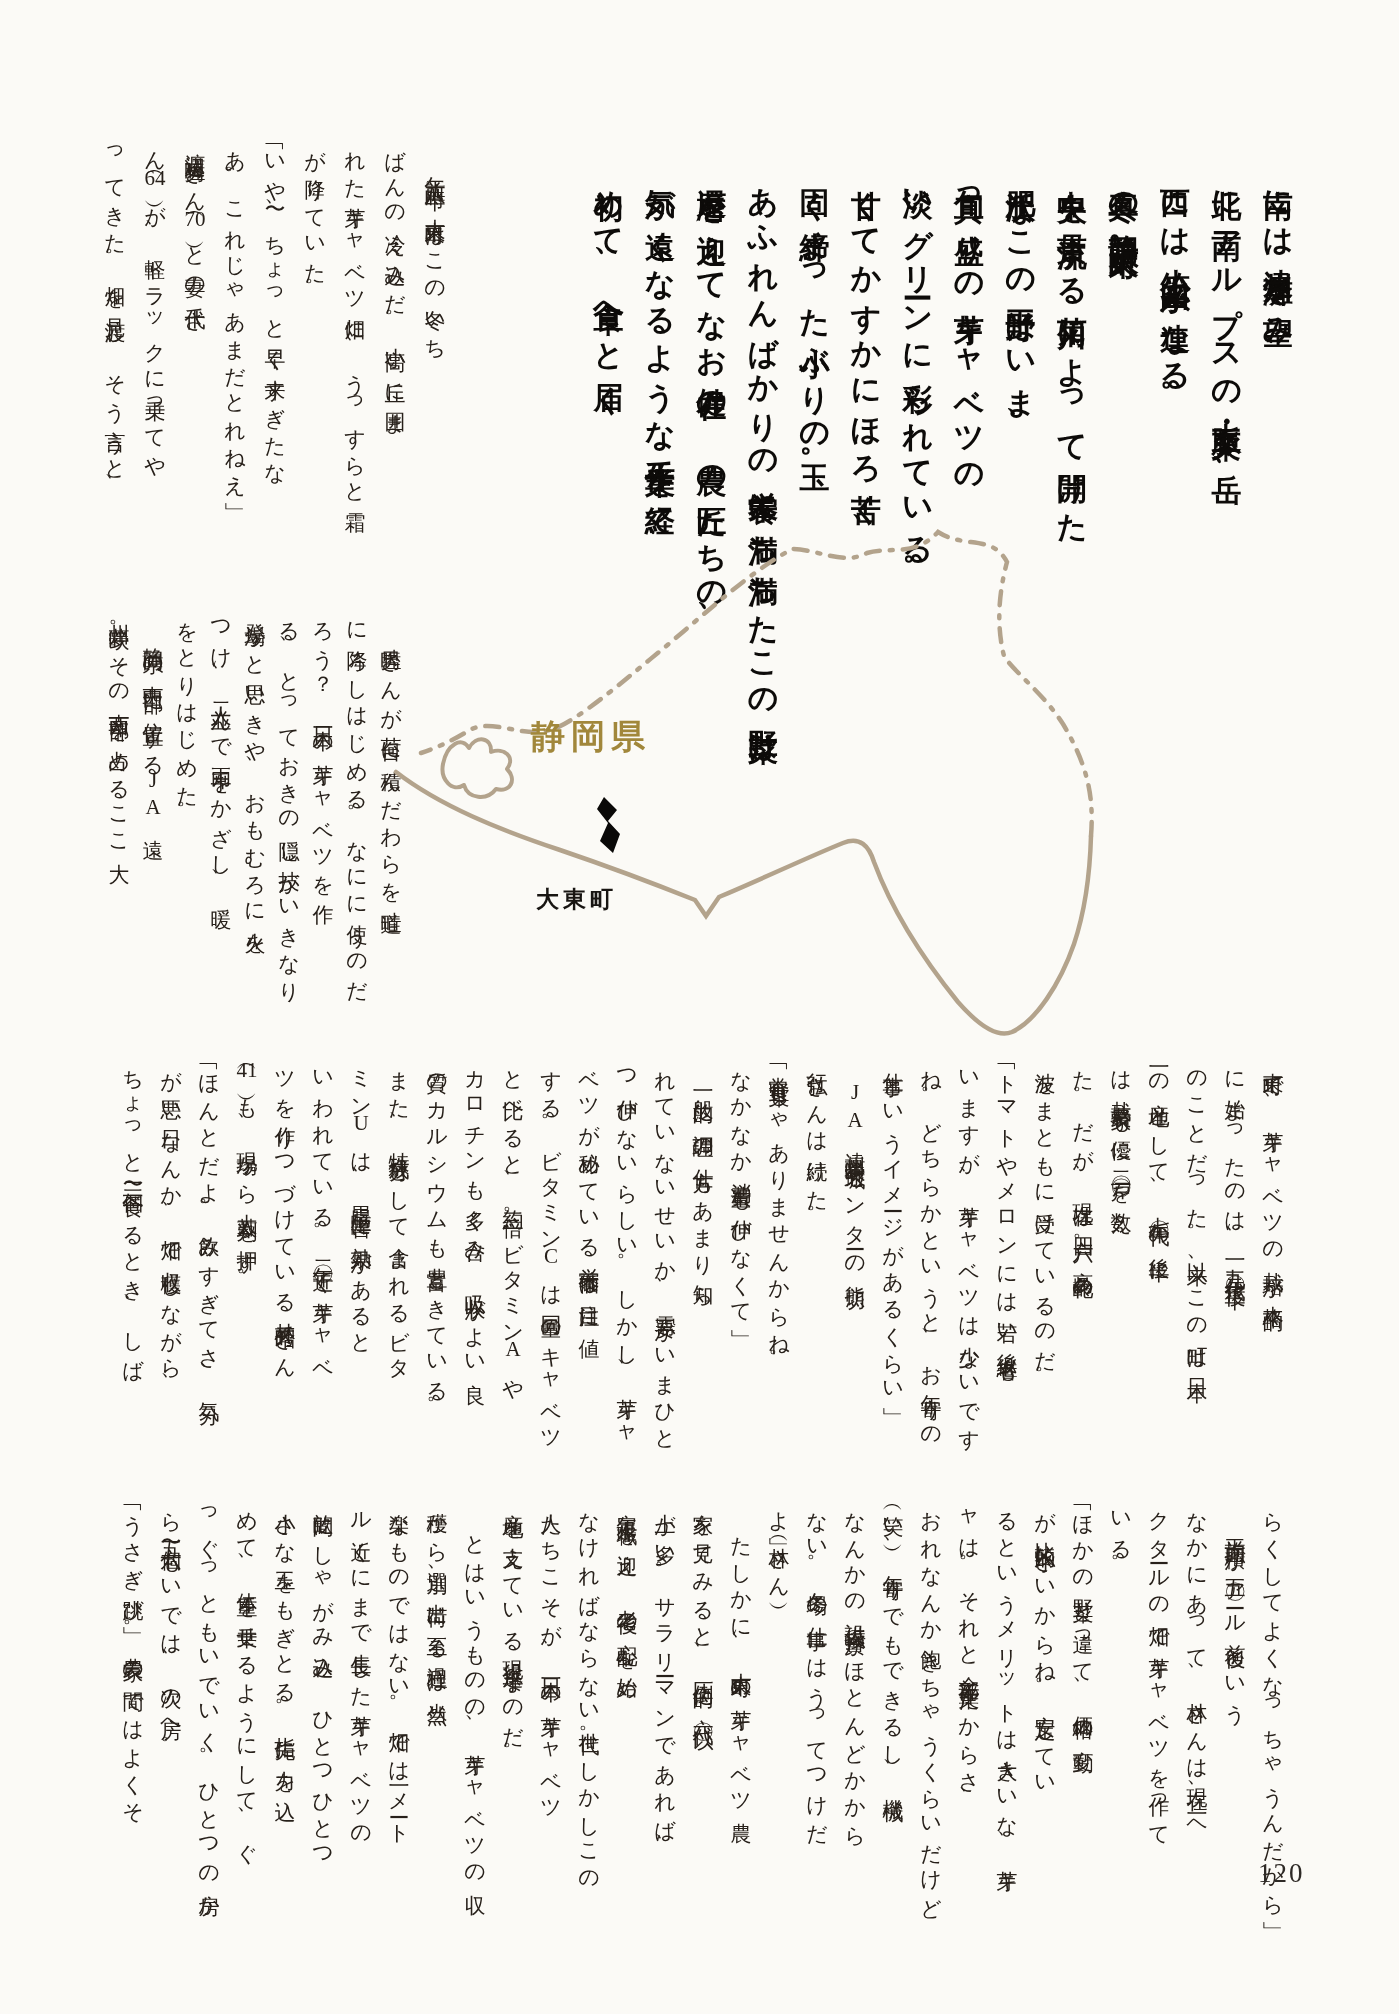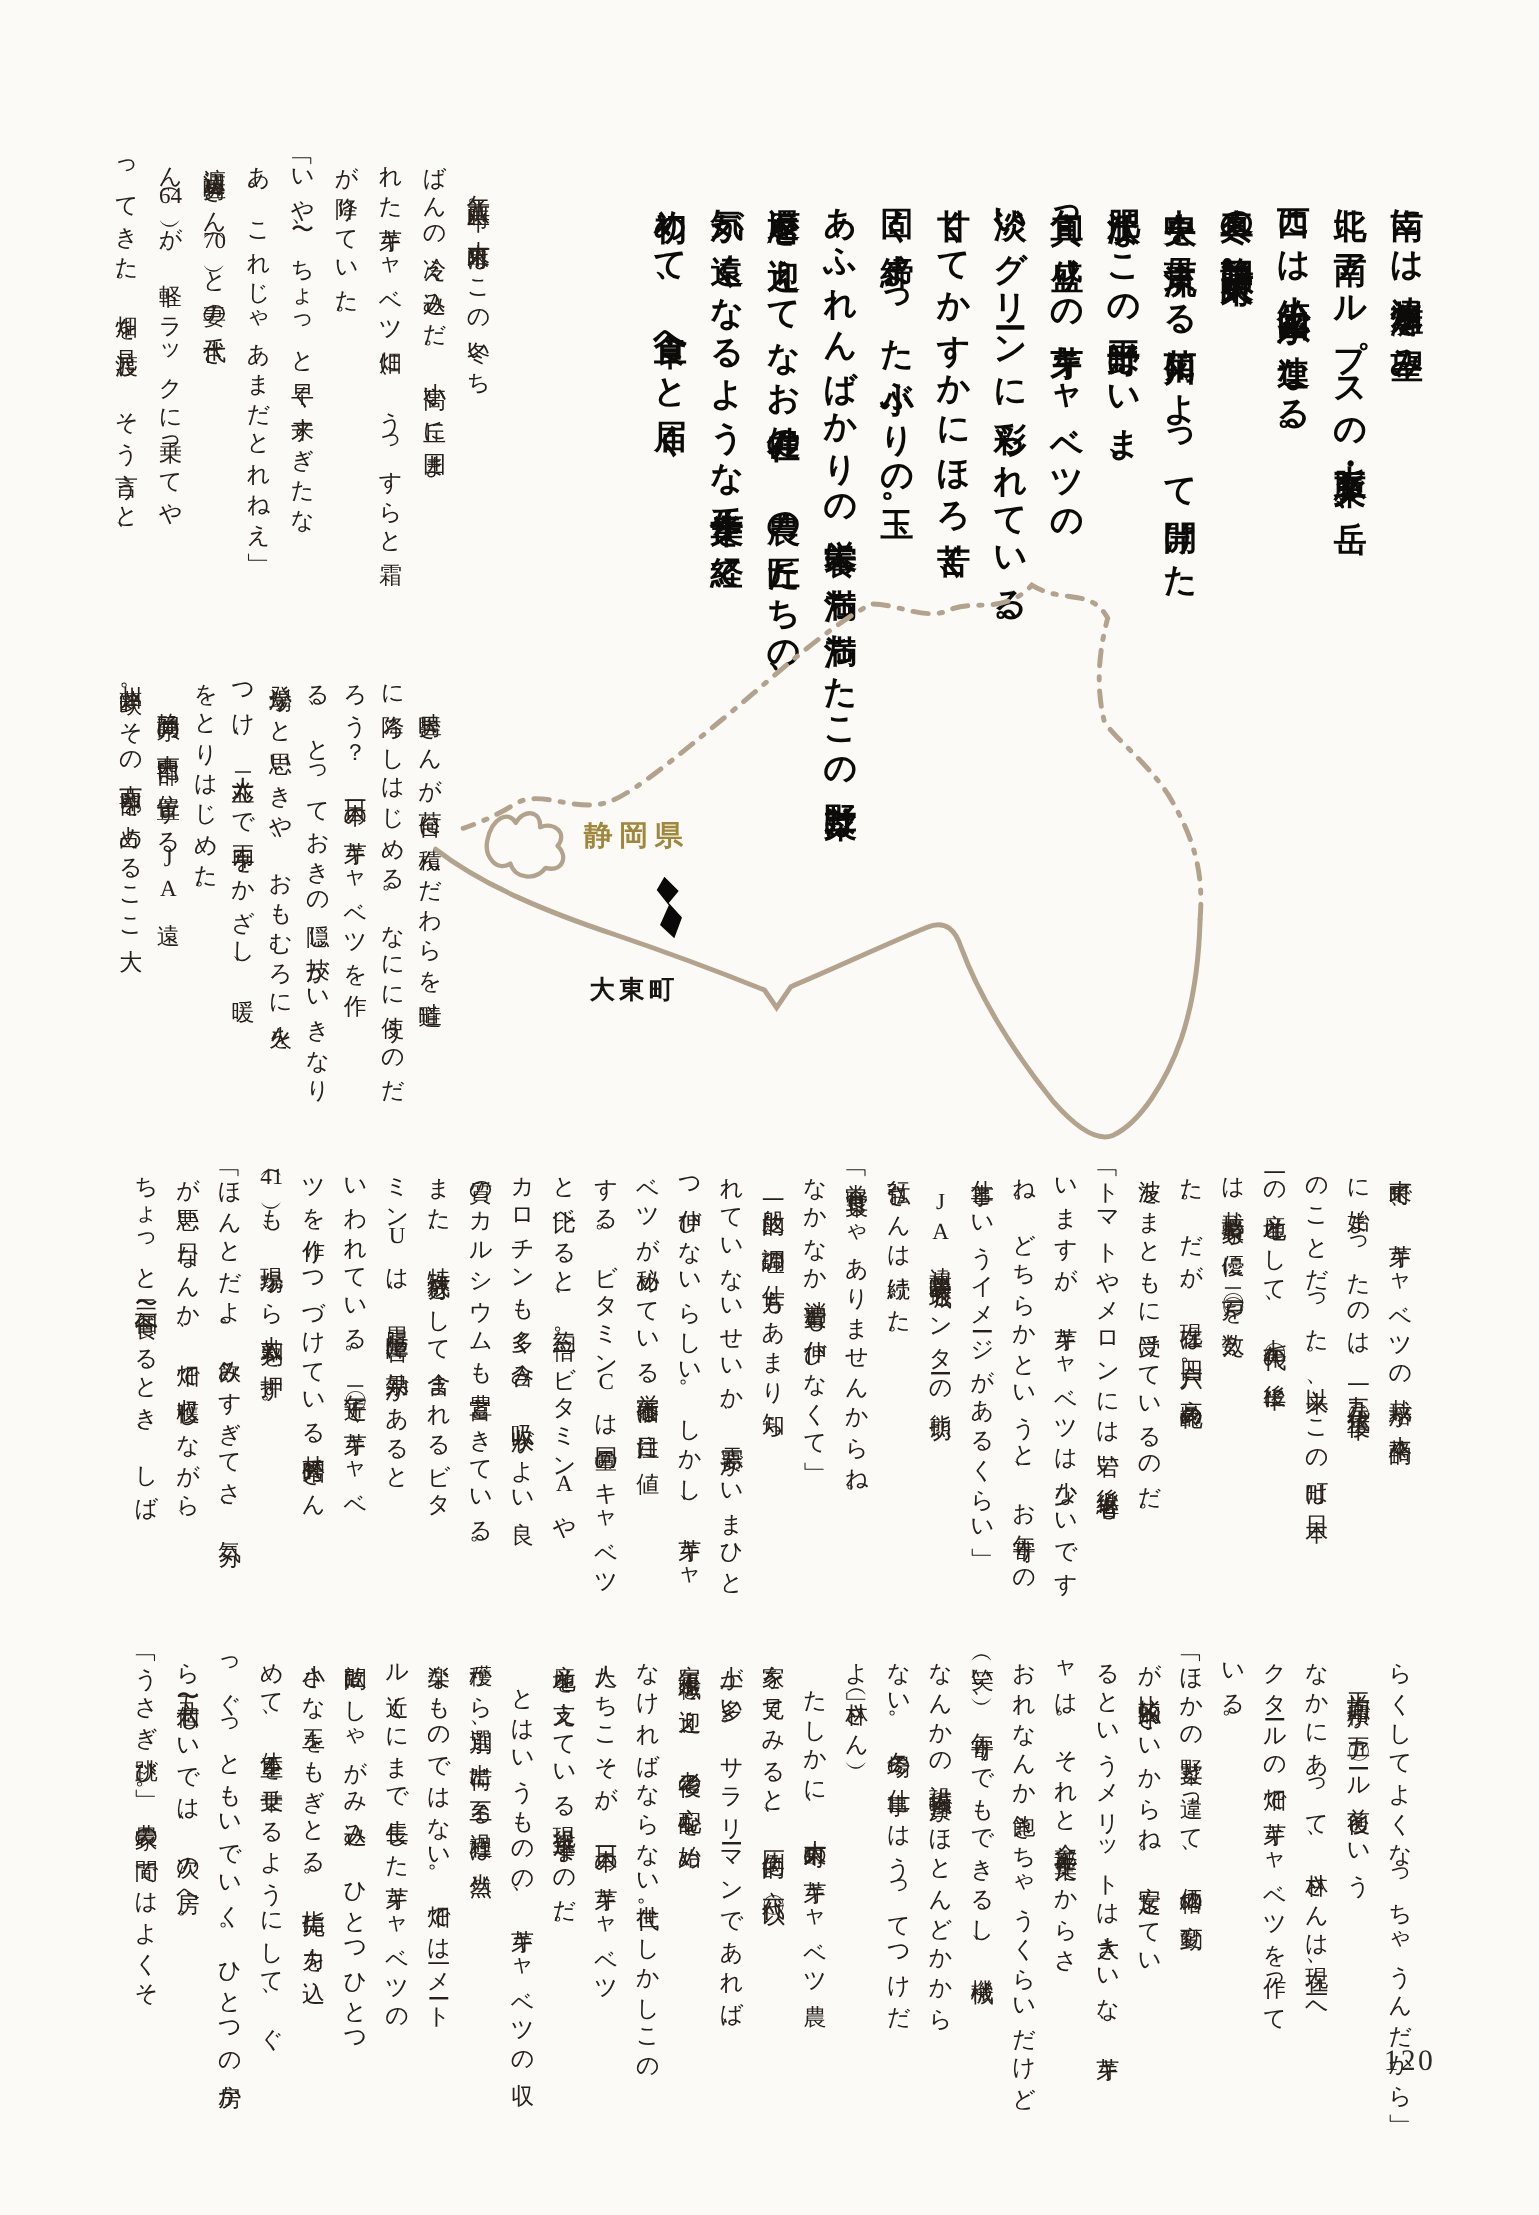--- a/index.html
+++ b/index.html
@@ -44,23 +44,23 @@
   }
   #band-b{
     top:1497px; right:107px; height:424px; width:1180px;
     --pitch:38px;
   }
 
   #map-wrap{ position:absolute; left:360px; top:390px; width:790px; height:680px; }
   #map-wrap svg{ display:block; width:100%; height:100%; }
 
   #pref-label{
-    position:absolute; left:531px; top:742px;
+    position:absolute; left:531px; top:714px;
     font-family:"DejaVu Sans","Liberation Sans",sans-serif;
-    font-weight:bold; font-size:26px; letter-spacing:6px;
+    font-weight:bold; font-size:34px; letter-spacing:6px;
     color:#a1873b;
   }
   #town-label{
     position:absolute; left:536px; top:884px;
     font-family:"DejaVu Sans","Liberation Sans",sans-serif;
     font-weight:bold; font-size:23px; letter-spacing:4px;
     color:#181512;
   }
   #page-number{
     position:absolute; left:1258px; top:1858px;

